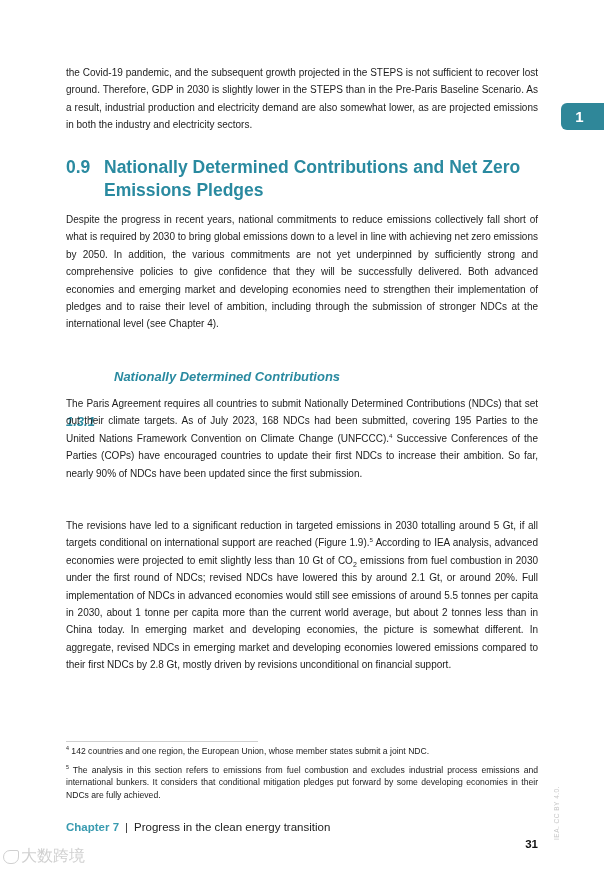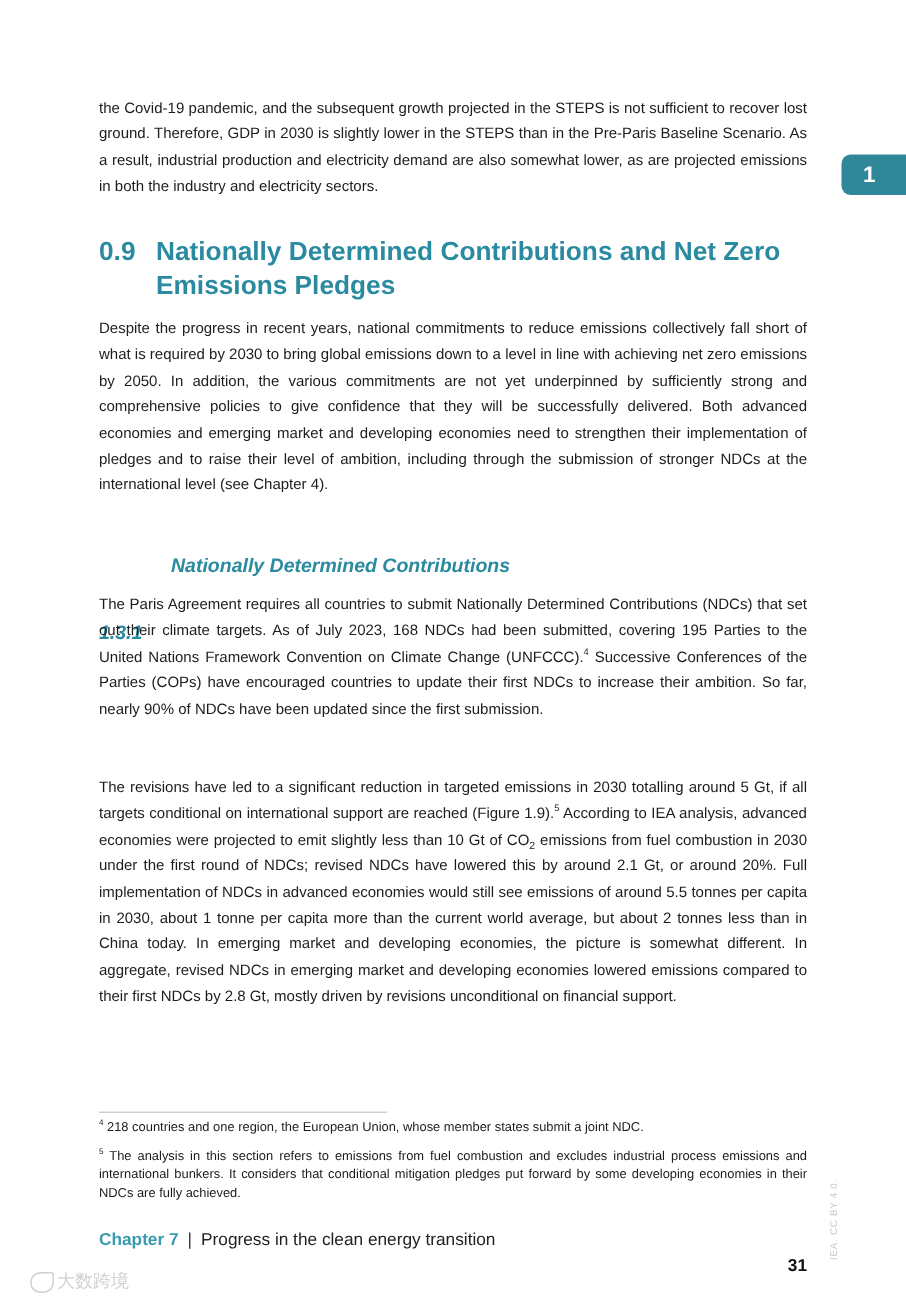--- a/index.html
+++ b/index.html
@@ -20,21 +20,21 @@
   .fn { position:absolute; left:66px; width:472px; font-size:8.6px; line-height:12.4px; text-align:justify; color:#1c1c1c; margin:0; }
   sup { font-size:0.62em; line-height:0; vertical-align:super; }
   sub { font-size:0.7em; line-height:0; vertical-align:sub; }
   .footer { position:absolute; left:66px; top:819px; width:472px; height:16px; font-size:11.5px; line-height:16px; }
   .footer .chap { color:#3a9bb0; font-weight:bold; }
   .footer .sep { color:#333; margin:0 6px; }
   .footer .ft { color:#222; }
   .footer .page { position:absolute; right:0; top:17px; font-weight:bold; color:#111; }
   .license { position:absolute; left:553px; top:840px; transform-origin:0 0; transform:rotate(-90deg);
              font-size:6.5px; color:#c8c8c8; white-space:nowrap; letter-spacing:0.5px; }
-  .watermark { position:absolute; left:20px; top:846px; font-size:12px; color:#d0d0d0; white-space:nowrap;text-align:center; }
+  .watermark { position:absolute; left:3px; top:846px; font-size:16px; color:#d0d0d0; white-space:nowrap;text-align:center; }
   .watermark .logo { display:inline-block; width:14px; height:12px; border:1.5px solid #d0d0d0; border-radius:7px 2px 7px 7px;
                      vertical-align:middle; margin-right:2px; }
 </style>
 </head>
 <body>
 
 <div class="chapter-tab">1</div>
 
 <p class="para" style="top:64px;">the Covid-19 pandemic, and the subsequent growth projected in the STEPS is not sufficient to recover lost ground. Therefore, GDP in 2030 is slightly lower in the STEPS than in the Pre-Paris Baseline Scenario. As a result, industrial production and electricity demand are also somewhat lower, as are projected emissions in both the industry and electricity sectors.</p>
 
@@ -49,21 +49,21 @@
   <span class="num">1.3.1</span>
   <span class="title">Nationally Determined Contributions</span>
 </div>
 
 <p class="para" style="top:395px;"><span>The Paris Agreement requires all countries to submit Nationally Determined Contributions (NDCs) that set out their climate targets. As of July 2023, 168 NDCs had been submitted, covering 195 Parties to the United Nations Framework Convention on Climate Change (UNFCCC).</span><sup>4</sup><span> Successive Conferences of the Parties (COPs) have encouraged countries to update their first NDCs to increase their ambition. So far, nearly 90% of NDCs have been updated since the first submission.</span></p>
 
 <p class="para" style="top:517px;"><span>The revisions have led to a significant reduction in targeted emissions in 2030 totalling around 5 Gt, if all targets conditional on international support are reached (Figure 1.9).</span><sup>5</sup><span> According to IEA analysis, advanced economies were projected to emit slightly less than 10 Gt of CO</span><sub>2</sub><span> emissions from fuel combustion in 2030 under the first round of NDCs; revised NDCs have lowered this by around 2.1 Gt, or around 20%. Full implementation of NDCs in advanced economies would still see emissions of around 5.5 tonnes per capita in 2030, about 1 tonne per capita more than the current world average, but about 2 tonnes less than in China today. In emerging market and developing economies, the picture is somewhat different. In aggregate, revised NDCs in emerging market and developing economies lowered emissions compared to their first NDCs by 2.8 Gt, mostly driven by revisions unconditional on financial support.</span></p>
 
 <div class="fn-rule"></div>
 
-<p class="fn" style="top:745px;"><sup>4</sup><span> 218 countries and one region, the European Union, whose member states submit a joint NDC.</span></p>
+<p class="fn" style="top:745px;"><sup>4</sup><span> 142 countries and one region, the European Union, whose member states submit a joint NDC.</span></p>
 
 <p class="fn" style="top:764px;"><sup>5</sup><span> The analysis in this section refers to emissions from fuel combustion and excludes industrial process emissions and international bunkers. It considers that conditional mitigation pledges put forward by some developing economies in their NDCs are fully achieved.</span></p>
 
 <div class="footer">
   <span class="chap">Chapter 7</span><span class="sep">|</span><span class="ft">Progress in the clean energy transition</span>
   <span class="page">31</span>
 </div>
 
 <div class="license">IEA. CC BY 4.0.</div>
 

